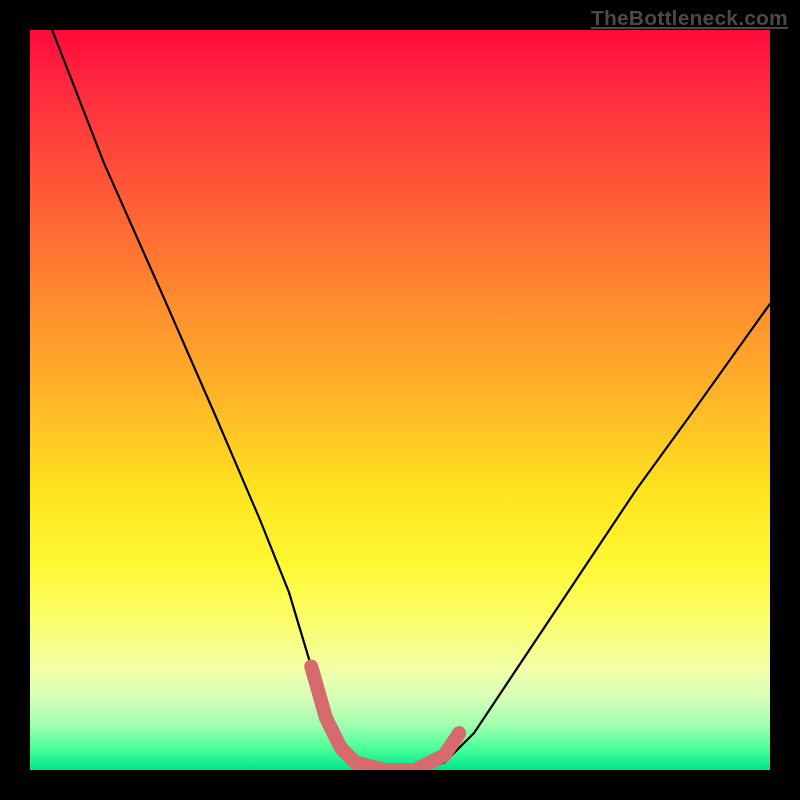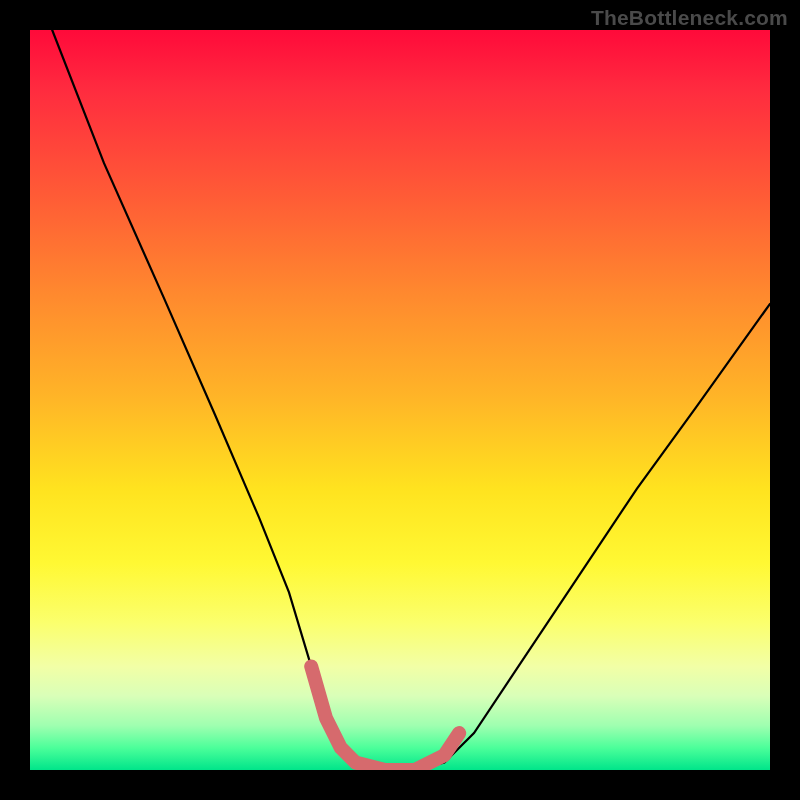--- a/index.html
+++ b/index.html
@@ -47,20 +47,21 @@
   }
   .watermark {
     position: absolute;
     top: 6px;
     right: 12px;
     color: #4a4a4a;
     font-size: 21px;
     font-weight: 600;
     letter-spacing: 0.2px;
     user-select: none;
+    text-decoration: underline;
   }
   svg.curve {
     position: absolute;
     inset: 0;
   }
 </style>
 </head>
 <body>
 
 <div class="frame">

